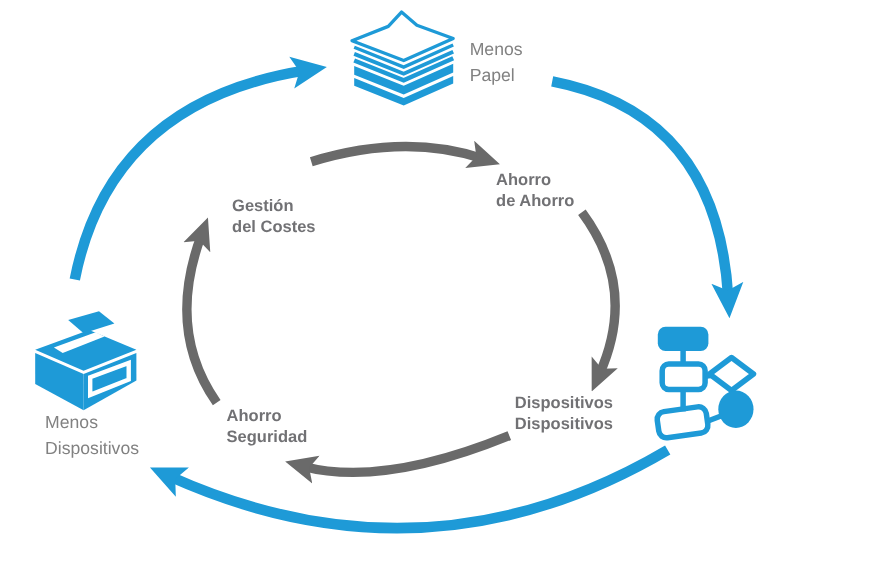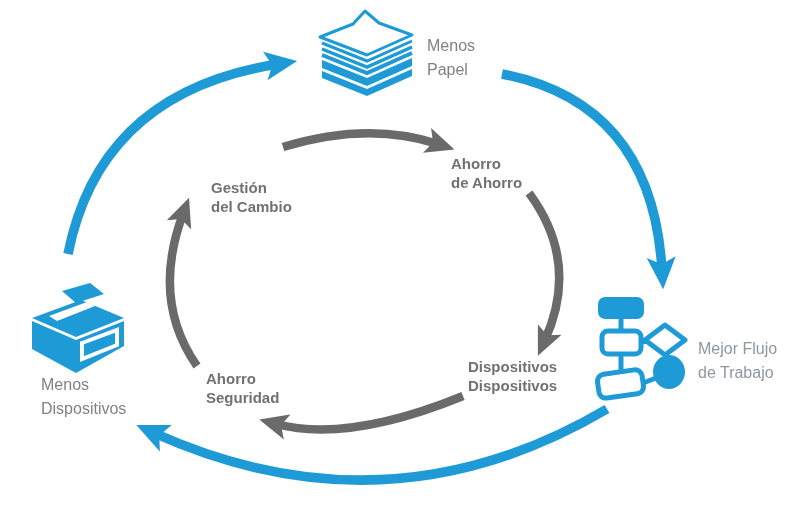--- a/index.html
+++ b/index.html
@@ -80,33 +80,29 @@
       <line class="blue-stroke" stroke-width="5" x1="665" y1="355" x2="668" y2="361"></line>
       <ellipse class="blue-fill" cx="669" cy="372" rx="16" ry="17"></ellipse>
     </g>
   </svg>
 
   <div class="label lbl-outer" style="left:427px; top:34px;">
     <div>Menos</div>
     <div>Papel</div>
   </div>
 
-  <div class="label lbl-outer lbl-flow" style="left:698px; top:337px;">
-    <div>Mejor Flujo</div>
-    <div>de Trabajo</div>
-  </div>
 
   <div class="label lbl-outer" style="left:41px; top:373px;">
     <div>Menos</div>
     <div>Dispositivos</div>
   </div>
 
   <div class="label lbl-inner" style="left:211px; top:158px;margin-top:20px;">
     <div>Gestión</div>
-    <div>del Cambio</div>
+    <div>del Costes</div>
   </div>
 
   <div class="label lbl-inner" style="left:451px; top:154px;">
     <div>Ahorro</div>
     <div>de Ahorro</div>
   </div>
 
   <div class="label lbl-inner" style="left:468px; top:357px;">
     <div>Dispositivos</div>
     <div>Dispositivos</div>

